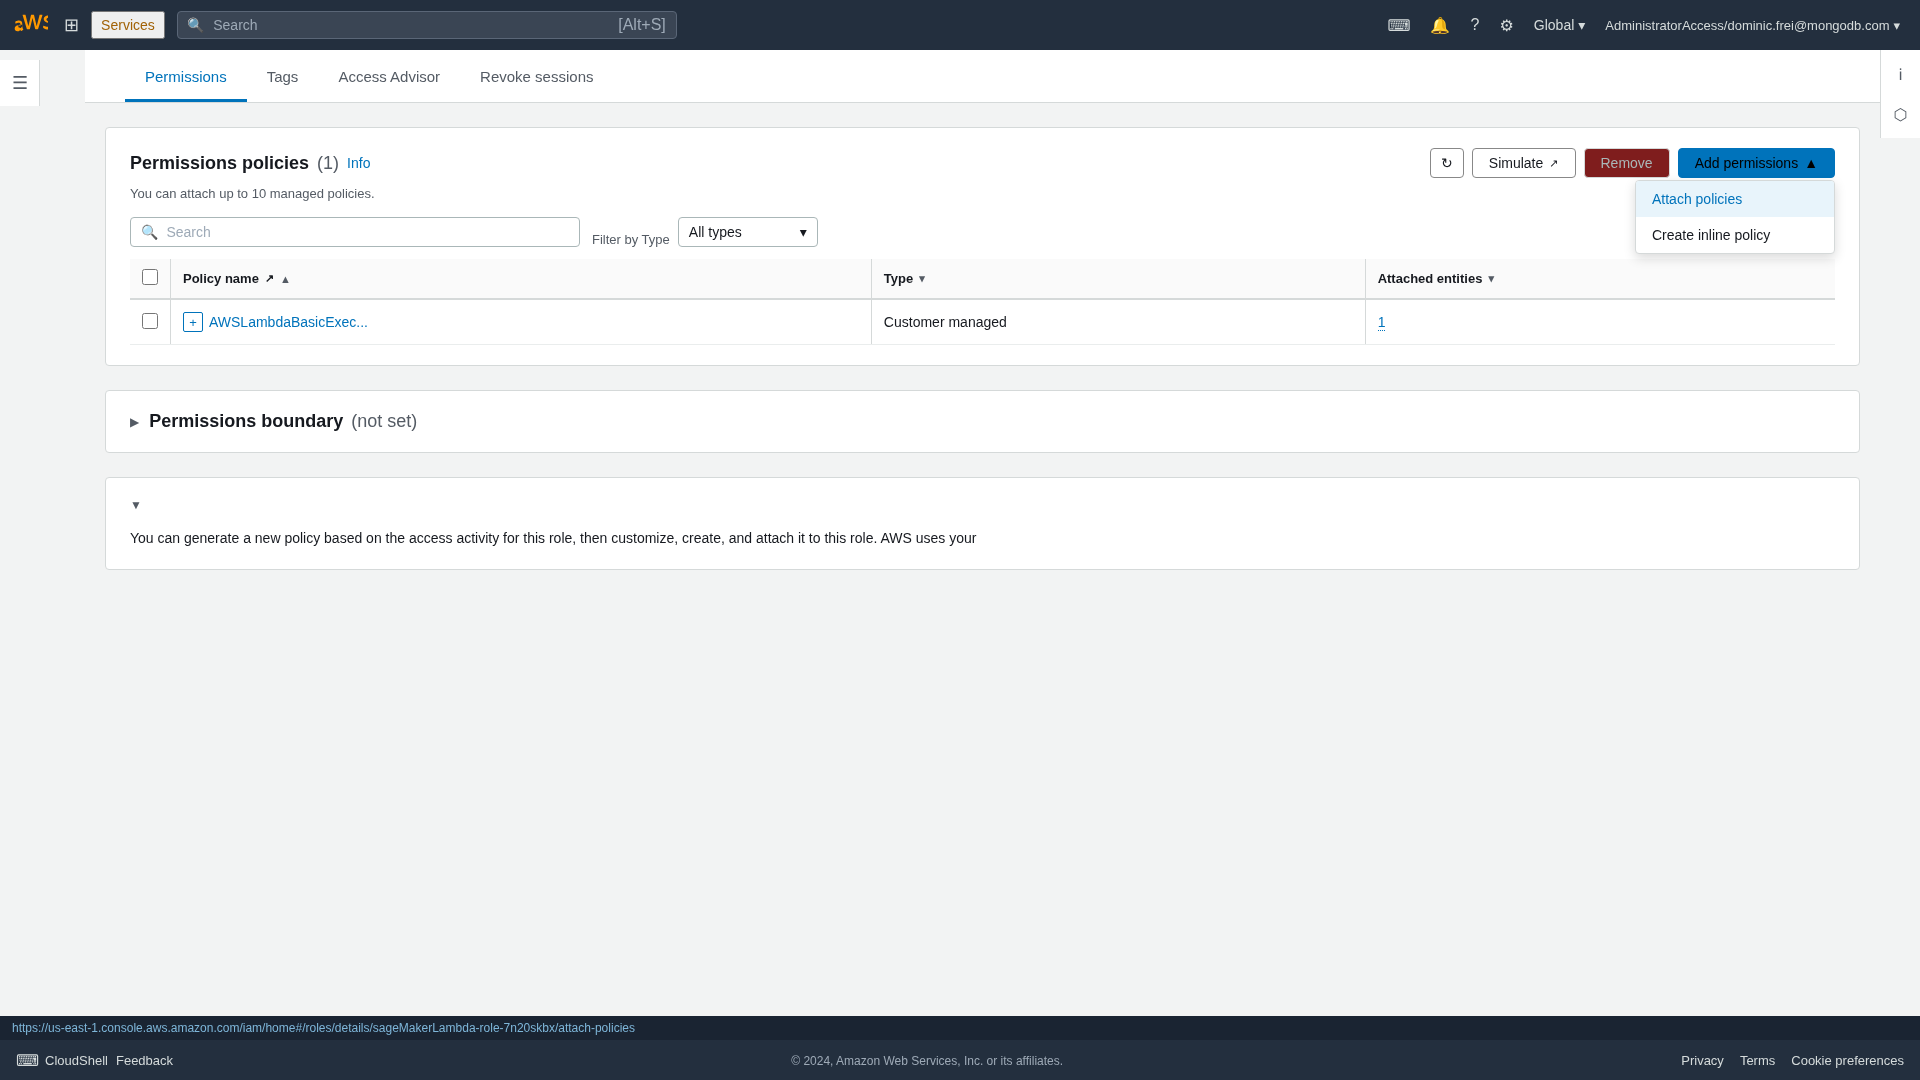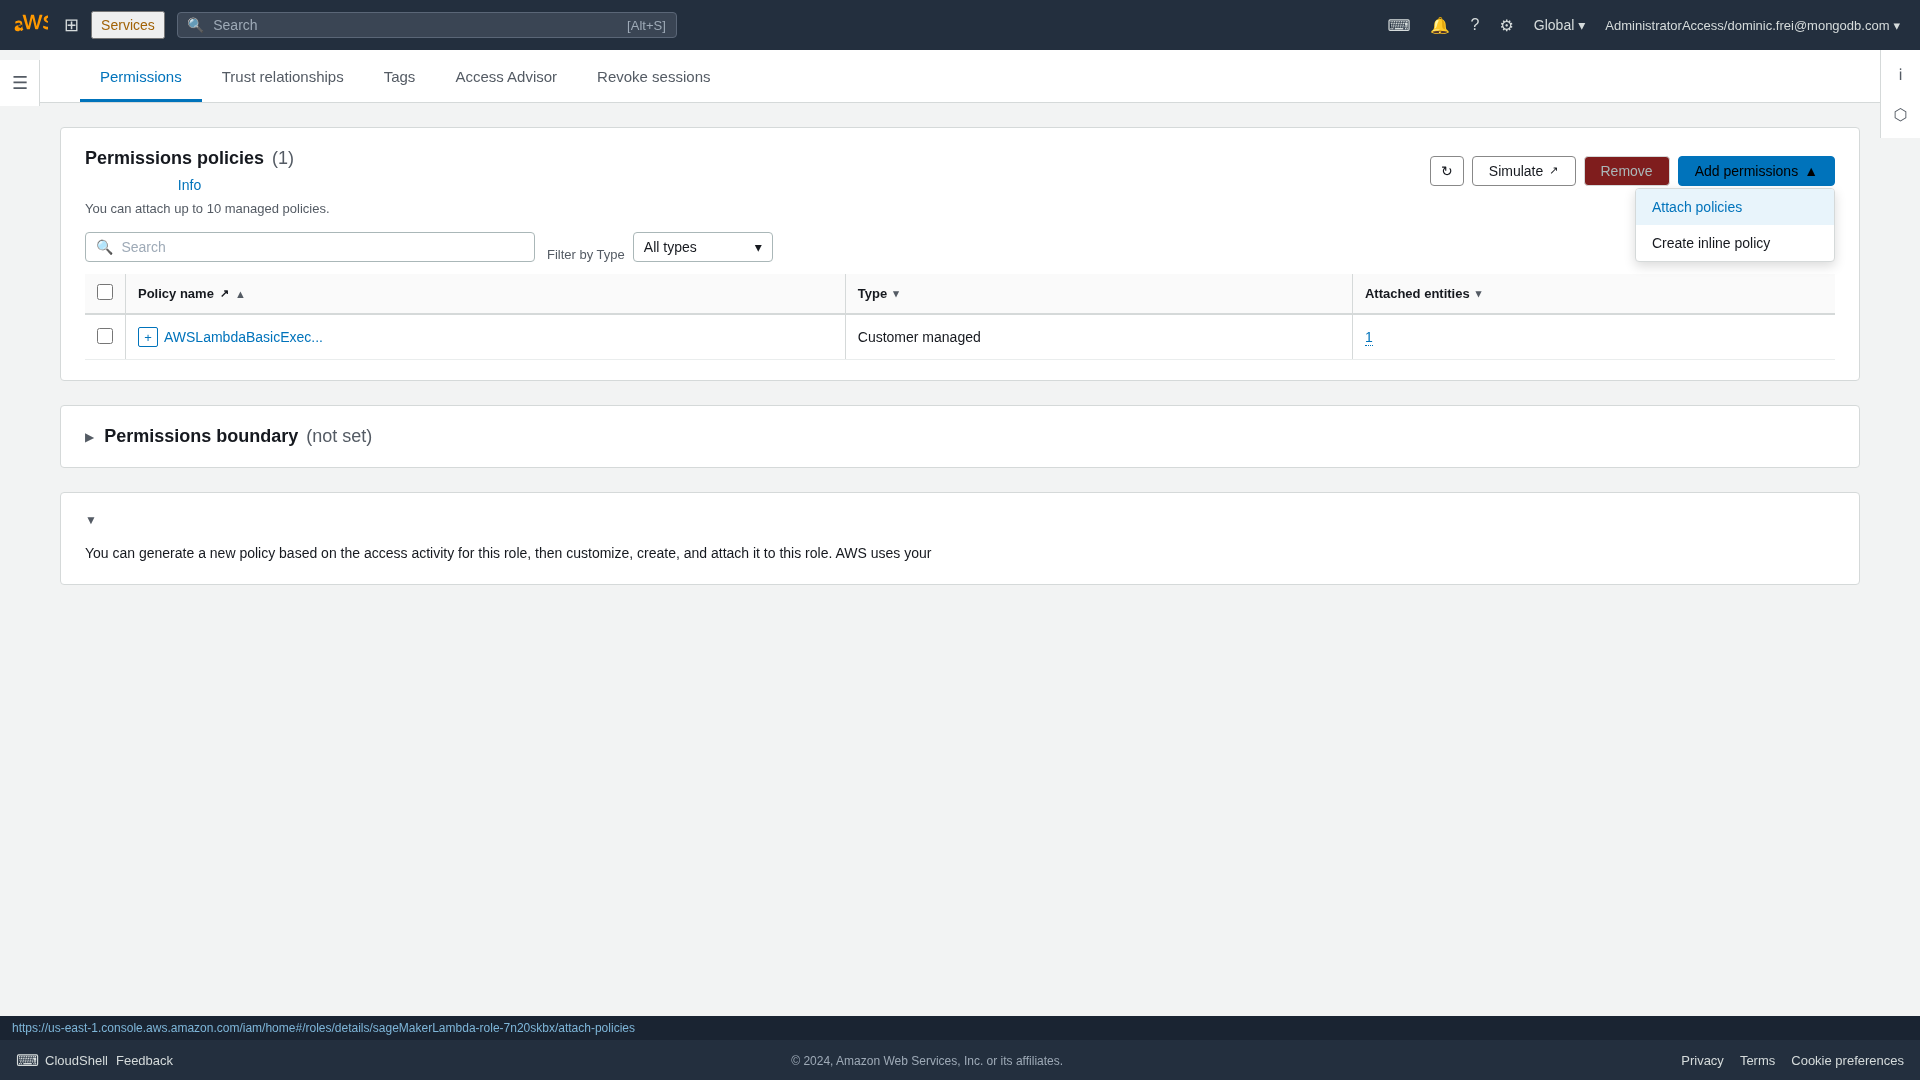--- a/index.html
+++ b/index.html
@@ -57,21 +57,21 @@
       background: transparent;
       border: none;
       outline: none;
       color: #d5dbdb;
       font-size: 14px;
       width: 100%;
     }
     .nav-search input::placeholder { color: #9eaab7; }
     .nav-shortcut {
       color: #9eaab7;
-      font-size: 13px;
+      font-size: 16px;
       white-space: nowrap;
       text-align: right;
     }
     .nav-icons {
       display: flex;
       align-items: center;
       gap: 4px;
       margin-left: auto;
     }
     .nav-icon-btn {
@@ -102,20 +102,21 @@
       align-items: center;
       gap: 4px;
       white-space: nowrap;
     }
 
     
     .main-wrapper {
       margin-top: 50px;
       display: flex;
       min-height: calc(100vh - 50px);
+      padding-left: 45px;
     }
 
     
     .sidebar-toggle {
       position: fixed;
       top: 60px;
       left: 0;
       width: 40px;
       background: white;
       border-right: 1px solid #d5d9d9;
@@ -558,29 +559,28 @@
 <div class="right-panel">
   <div class="right-panel-icon">ℹ</div>
   <div class="right-panel-icon">⬡</div>
 </div>
 
 <div class="main-wrapper">
   <div class="content-area">
 
     <div class="tabs-bar">
       <a class="tab-item active">Permissions</a>
-      <a class="tab-item">Trust relationships</a>
       <a class="tab-item">Tags</a>
       <a class="tab-item">Access Advisor</a>
       <a class="tab-item">Revoke sessions</a>
     </div>
 
     <div class="section-card">
       <div class="section-header">
-        <div style="display:flex;align-items:center;gap:8px;flex-direction:column;">
+        <div style="display:flex;align-items:center;gap:8px;">
           <h2 class="section-title">
             <span>Permissions policies</span>
             <span class="section-count">(1)</span>
           </h2>
           <a class="info-link">Info</a>
         </div>
         <div style="display:flex;gap:8px;align-items:center;">
           <button class="btn btn-secondary" title="Refresh" style="padding:6px 10px;">
             <span>↻</span>
           </button>

